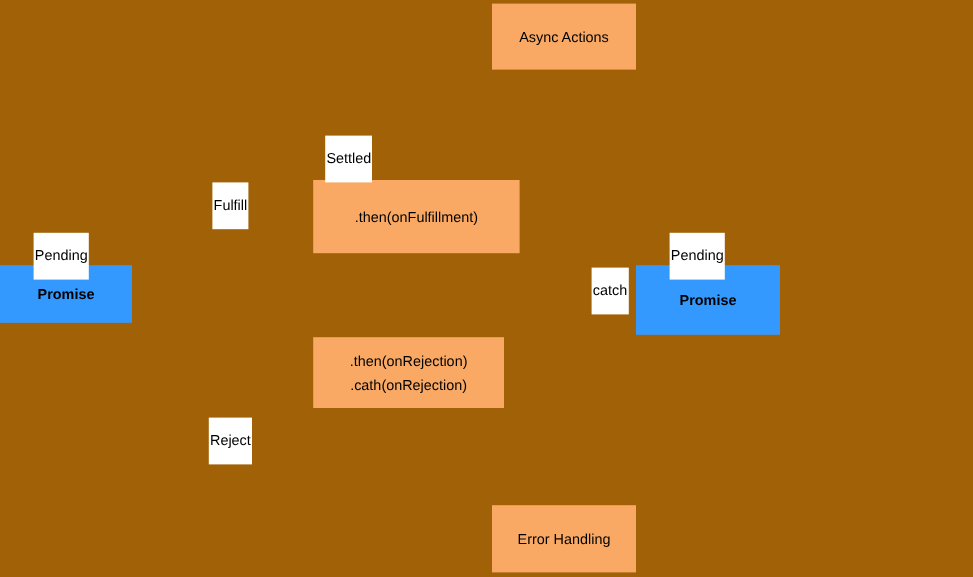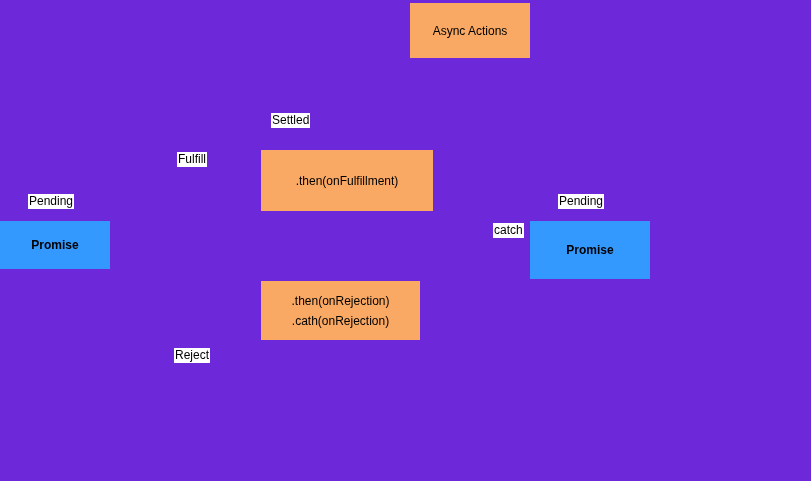--- a/index.html
+++ b/index.html
@@ -4,21 +4,21 @@
 <style>
   html, body {
     margin: 0;
     padding: 0;
     background: #000000;
   }
   .canvas {
     position: relative;
     width: 811px;
     height: 481px;
-    background: #6d28d9;
+    background: #a16207;
     overflow: hidden;
     font-family: "Liberation Sans", sans-serif;
     color: #000000;
     text-decoration: underline;
   }
   .node {
     position: absolute;
     display: flex;
     flex-direction: column;
     align-items: center;
@@ -42,21 +42,21 @@
   .n-catch    { left: 691px; top: 221px; width: 116px; height: 58px; }
   .n-catch .line { line-height: 16px; }
   .n-error    { left: 410px; top: 421px; width: 120px; height: 56px; }
 
   .edge-label {
     position: absolute;
     background: #FFFFFF;
     color: #000000;
     font-size: 12px;
     line-height: 15px;
-    padding: 0 1px;
+    padding: 12px 1px;
     white-space: nowrap;
   }
   .l-pending-left  { left: 28px;  top: 194px; }
   .l-fulfill       { left: 177px; top: 152px; }
   .l-settled       { left: 271px; top: 113px; }
   .l-reject        { left: 174px; top: 336px; margin-top: 12px; }
   .l-return        { left: 493px; top: 223px; }
   .l-pending-right { left: 558px; top: 194px; }
 </style>
 </head>
@@ -79,20 +79,23 @@
 
   <div class="node blue bold n-prom-l">
     <span class="line">Promise</span>
   </div>
 
   <div class="node blue bold n-prom-r">
     <span class="line">Promise</span>
   </div>
 
 
+  <div class="node orange n-error">
+    <span class="line">Error Handling</span>
+  </div>
 
   <span class="edge-label l-pending-left">Pending</span>
 
   <span class="edge-label l-fulfill">Fulfill</span>
 
   <span class="edge-label l-settled">Settled</span>
 
   <span class="edge-label l-reject">Reject</span>
 
   <span class="edge-label l-return">catch</span>

